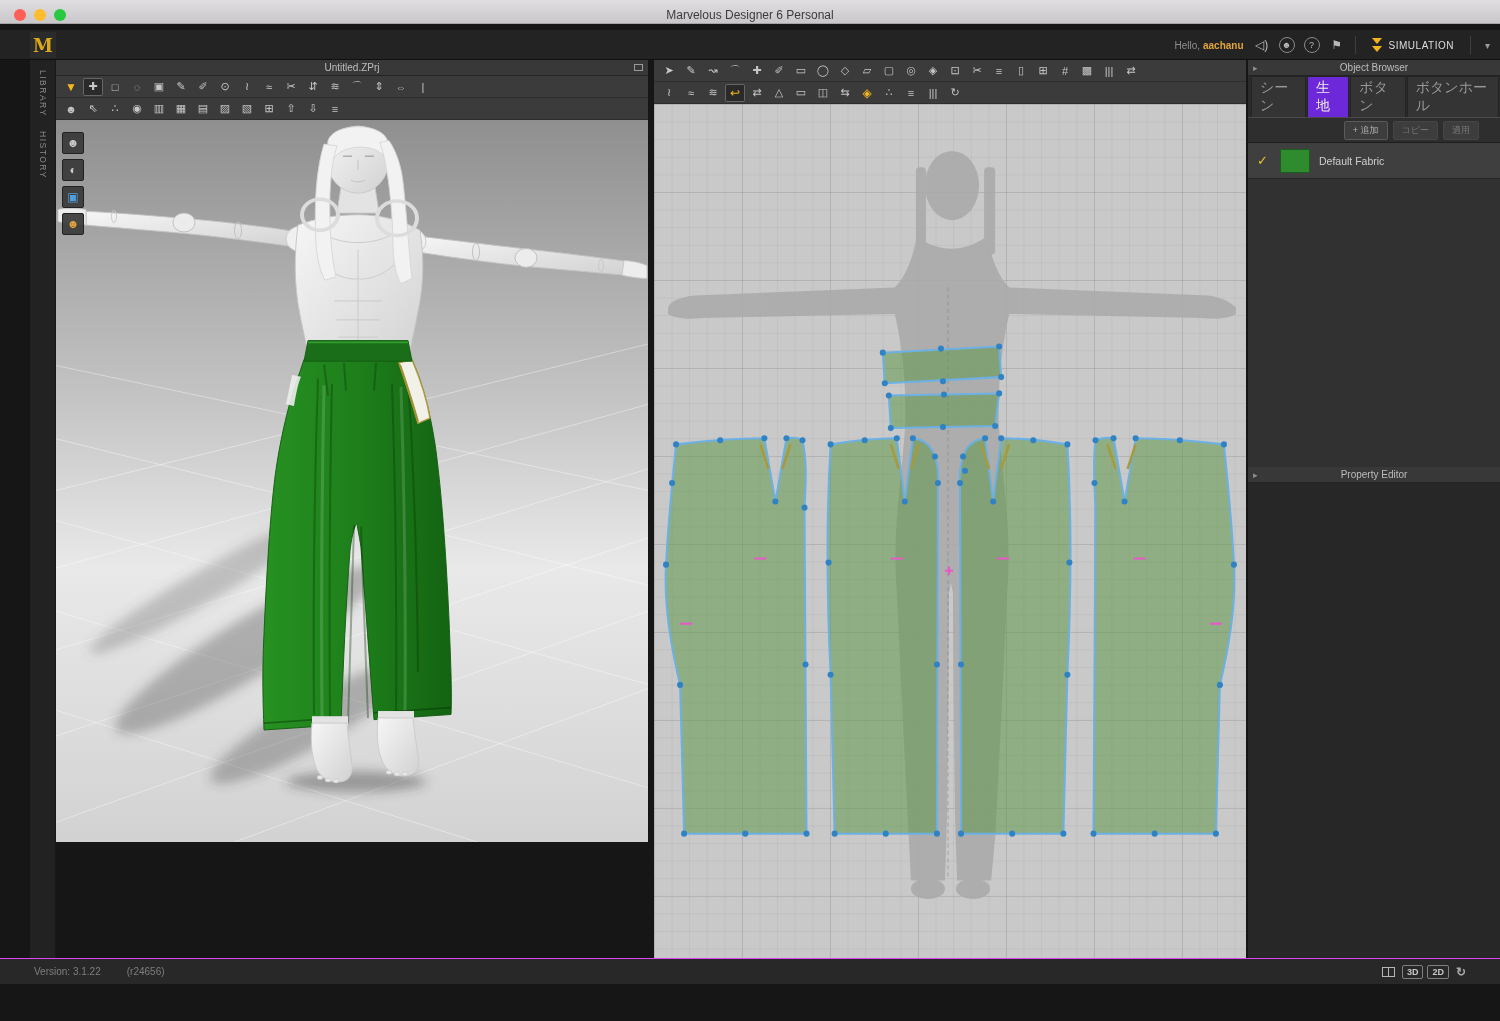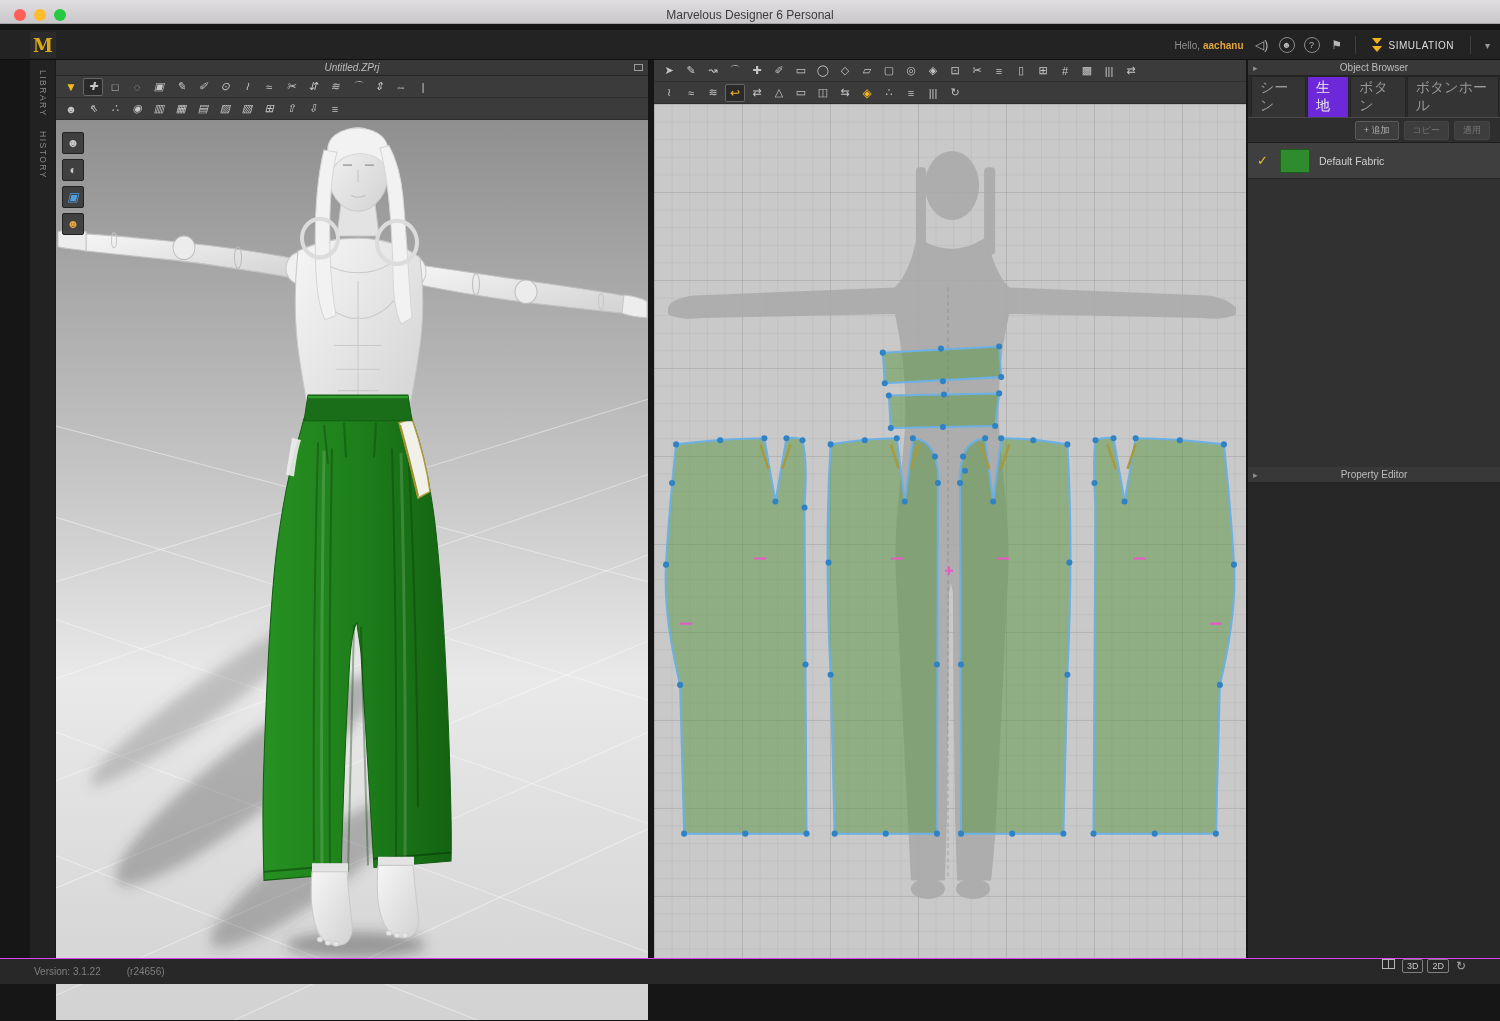--- a/index.html
+++ b/index.html
@@ -31,21 +31,21 @@
   .chevs { display:flex; flex-direction:column; align-items:center; }
   .chev { width:0; height:0; border-left:5px solid transparent; border-right:5px solid transparent; border-top:6px solid #f0b41e; margin:1px 0; }
   .simlabel { font-size:10px; color:#dedede; letter-spacing:.5px; }
   .caret { color:#9a9a9a; font-size:10px; padding:0 4px; }
   
   .leftrail { position:absolute; left:30px; top:60px; width:26px; height:898px; background:#222222; border-right:1px solid #191919;
     display:flex; flex-direction:column; align-items:center; padding-top:10px; gap:14px; }
   .vtab { writing-mode:vertical-rl; font-size:8.5px; letter-spacing:1.5px; color:#8a8a8a; }
   
   .panel { position:absolute; top:60px; background:#2e2e2e; display:flex; flex-direction:column; }
-  .p3d { left:56px; width:592px; height:960px;font-style:italic; }
+  .p3d { left:56px; width:592px; height:782px; }
   .p2d { left:654px; width:592px; height:898px; }
   .pright { left:1248px; width:252px; height:898px; background:#282828; }
   .ptitle { height:16px; background:#383838; border-bottom:1px solid #242424; color:#bdbdbd;
     font-size:10px; text-align:center; line-height:16px; position:relative; flex:0 0 16px; }
   .ptitle .arrow { position:absolute; left:5px; top:0; color:#8f8f8f; font-size:9px; }
   .undock { position:absolute; right:5px; top:4px; width:9px; height:7px; border:1px solid #9a9a9a; }
   .toolbar { height:22px; flex:0 0 22px; background:#3b3b3b; border-bottom:1px solid #2e2e2e;
     display:flex; align-items:center; padding-left:5px; gap:2px; }
   .tbtn { width:20px; height:18px; display:flex; align-items:center; justify-content:center;
     color:#c6c6c6; font-size:11px; border-radius:2px; }
@@ -63,35 +63,35 @@
       linear-gradient(90deg, rgba(0,0,0,.07) 1px, transparent 1px),
       linear-gradient(rgba(0,0,0,.045) 1px, transparent 1px),
       linear-gradient(90deg, rgba(0,0,0,.045) 1px, transparent 1px);
     background-size:88px 88px, 88px 88px, 17.6px 17.6px, 17.6px 17.6px; }
   .canvas2d svg { display:block; width:100%; height:100%; }
   
   .ob-tabs { flex:0 0 17px; background:#2b2b2b; display:flex; align-items:flex-end; border-bottom:1px solid #4a4a4a; padding-left:3px; }
   .ob-tab { font-size:14px; color:#999; background:#343434; border:1px solid #242424; border-bottom:none;
     padding:2px 8px 2px; margin-right:1px; }
   .ob-tab.active { background:#6d28d9; color:#ececec; }
-  .ob-actions { flex:0 0 24px; display:flex; justify-content:flex-end; align-items:center; gap:5px; padding:0 10px; background:#2e2e2e; }
+  .ob-actions { flex:0 0 24px; display:flex; justify-content:flex-end; align-items:center; gap:5px; padding:0 21px; background:#2e2e2e; }
   .ob-btn { font-size:9px; color:#b5b5b5; background:#3d3d3d; border:1px solid #5a5a5a; border-radius:2px; padding:2px 8px; }
   .ob-btn.muted { color:#777; border-color:#454545; }
   .fabric-area { flex:0 0 325px; background:#313131; border-top:1px solid #1d1d1d; }
   .fabric-row { height:36px; background:#3f3f3f; border-bottom:1px solid #262626; display:flex; align-items:center; gap:9px; padding:0 9px; }
   .f-check { color:#f2c22e; font-size:13px; width:14px; }
   .f-swatch { width:30px; height:24px; border:1px solid #1e5c1e; }
   .f-label { font-size:10.5px; color:#cfcfcf; }
   .pe-header { flex:0 0 16px; }
   .pe-body { flex:1; background:#272727; }
   
   .statusbar { position:absolute; left:0; top:958px; width:1500px; height:26px; background:#282828; border-top:1px solid #d946ef;
     display:flex; align-items:center; font-size:10px; color:#7f7f7f; padding-left:34px; }
   .statusbar .build { margin-left:26px; }
-  .status-right { position:absolute; right:34px; top:0; height:26px; display:flex; align-items:flex-start; gap:7px; }
+  .status-right { position:absolute; right:34px; top:0; height:26px; display:flex; align-items:center; gap:7px;font-weight:bold; }
   .panes { width:13px; height:10px; border:1px solid #b5b5b5; position:relative; }
   .panes::after { content:''; position:absolute; left:5px; top:0; bottom:0; width:1px; background:#b5b5b5; }
   .vbtn { font-size:9px; color:#c8c8c8; border:1px solid #808080; border-radius:2px; padding:1px 4px; }
   .refresh { color:#aaa; font-size:12px; }
 </style>
 </head>
 <body>
 
 <div class="titlebar">
   <div class="lights">

